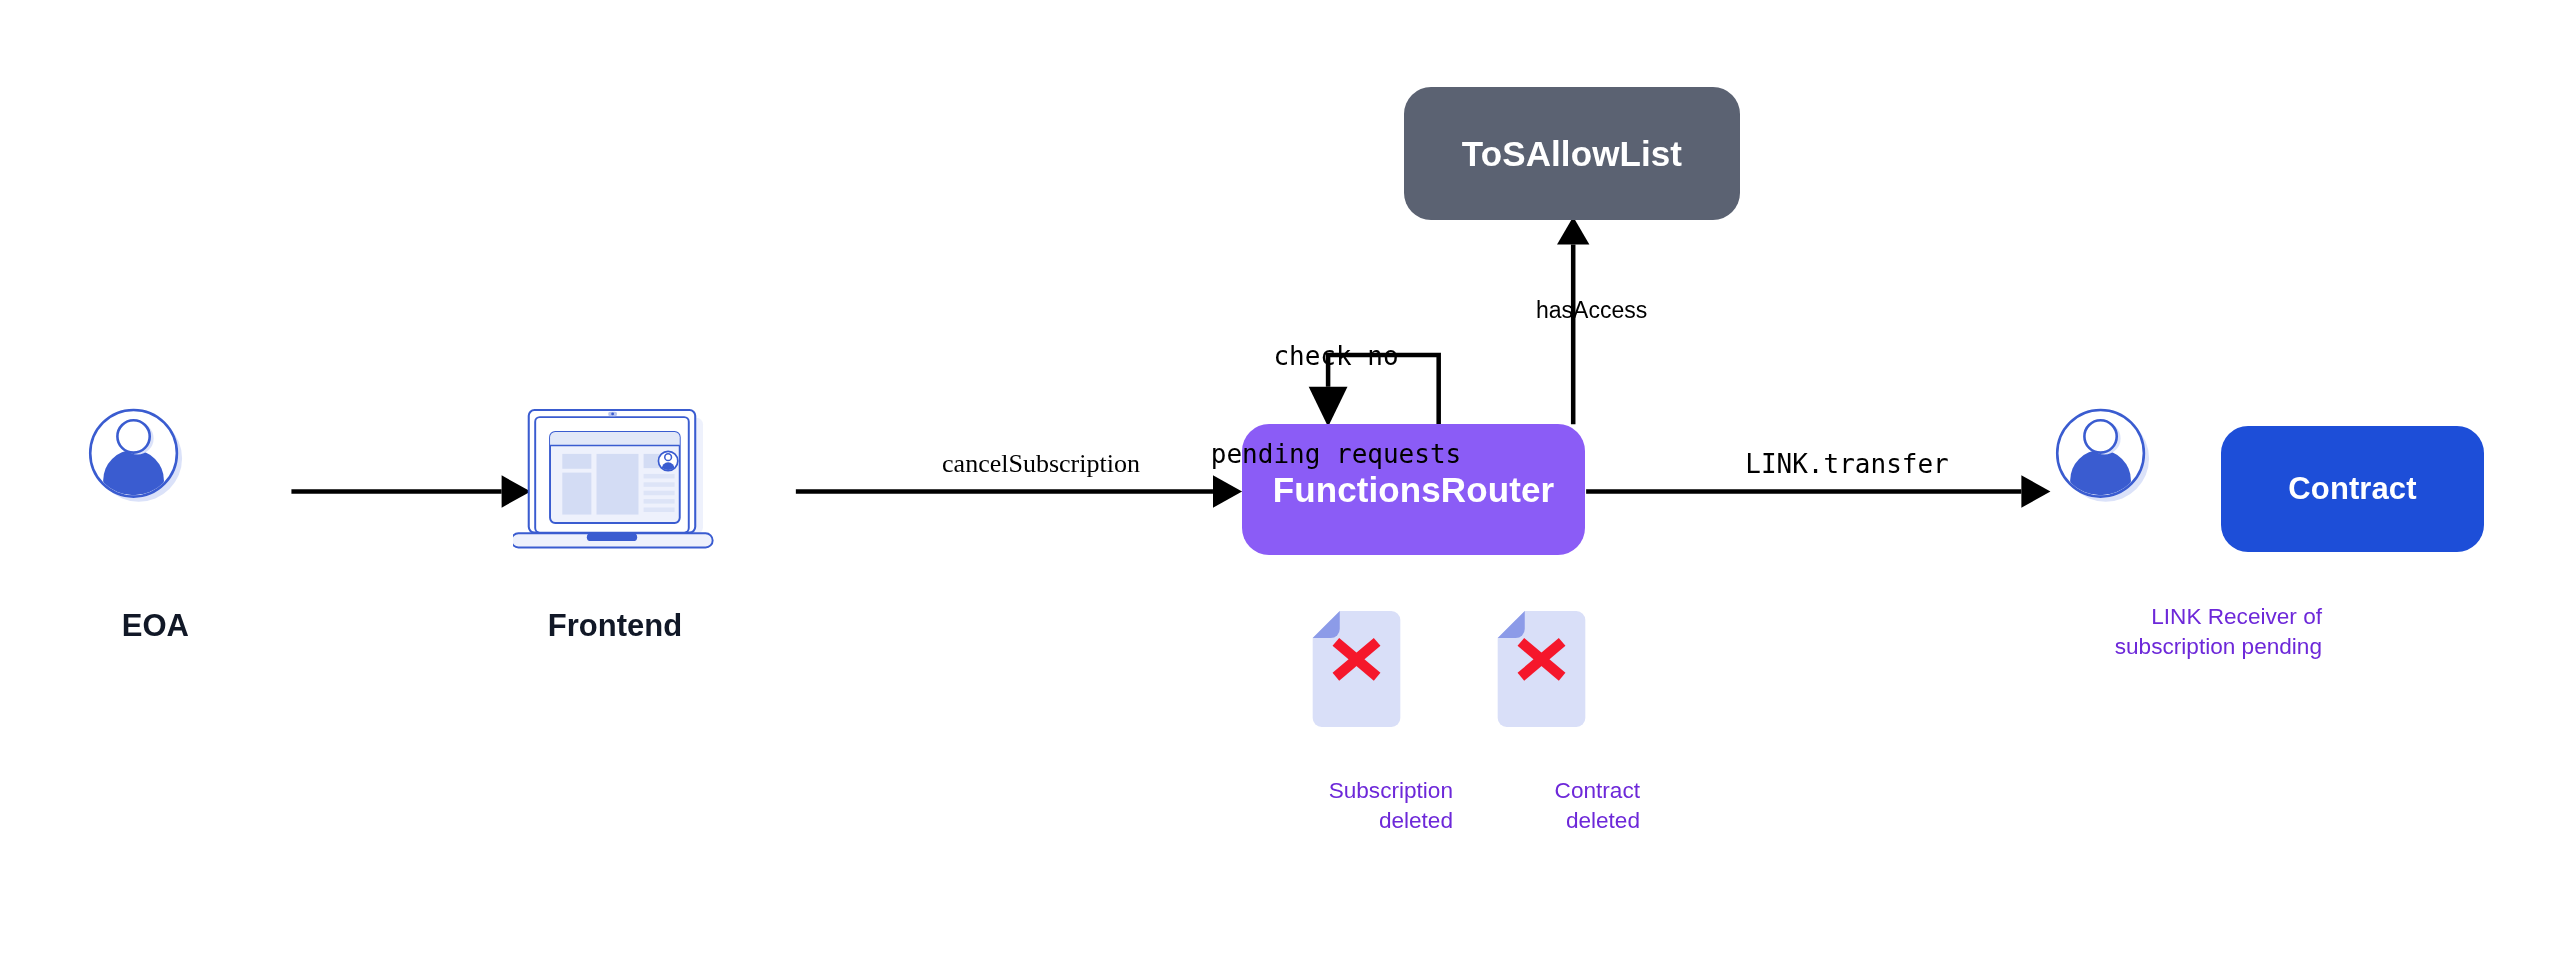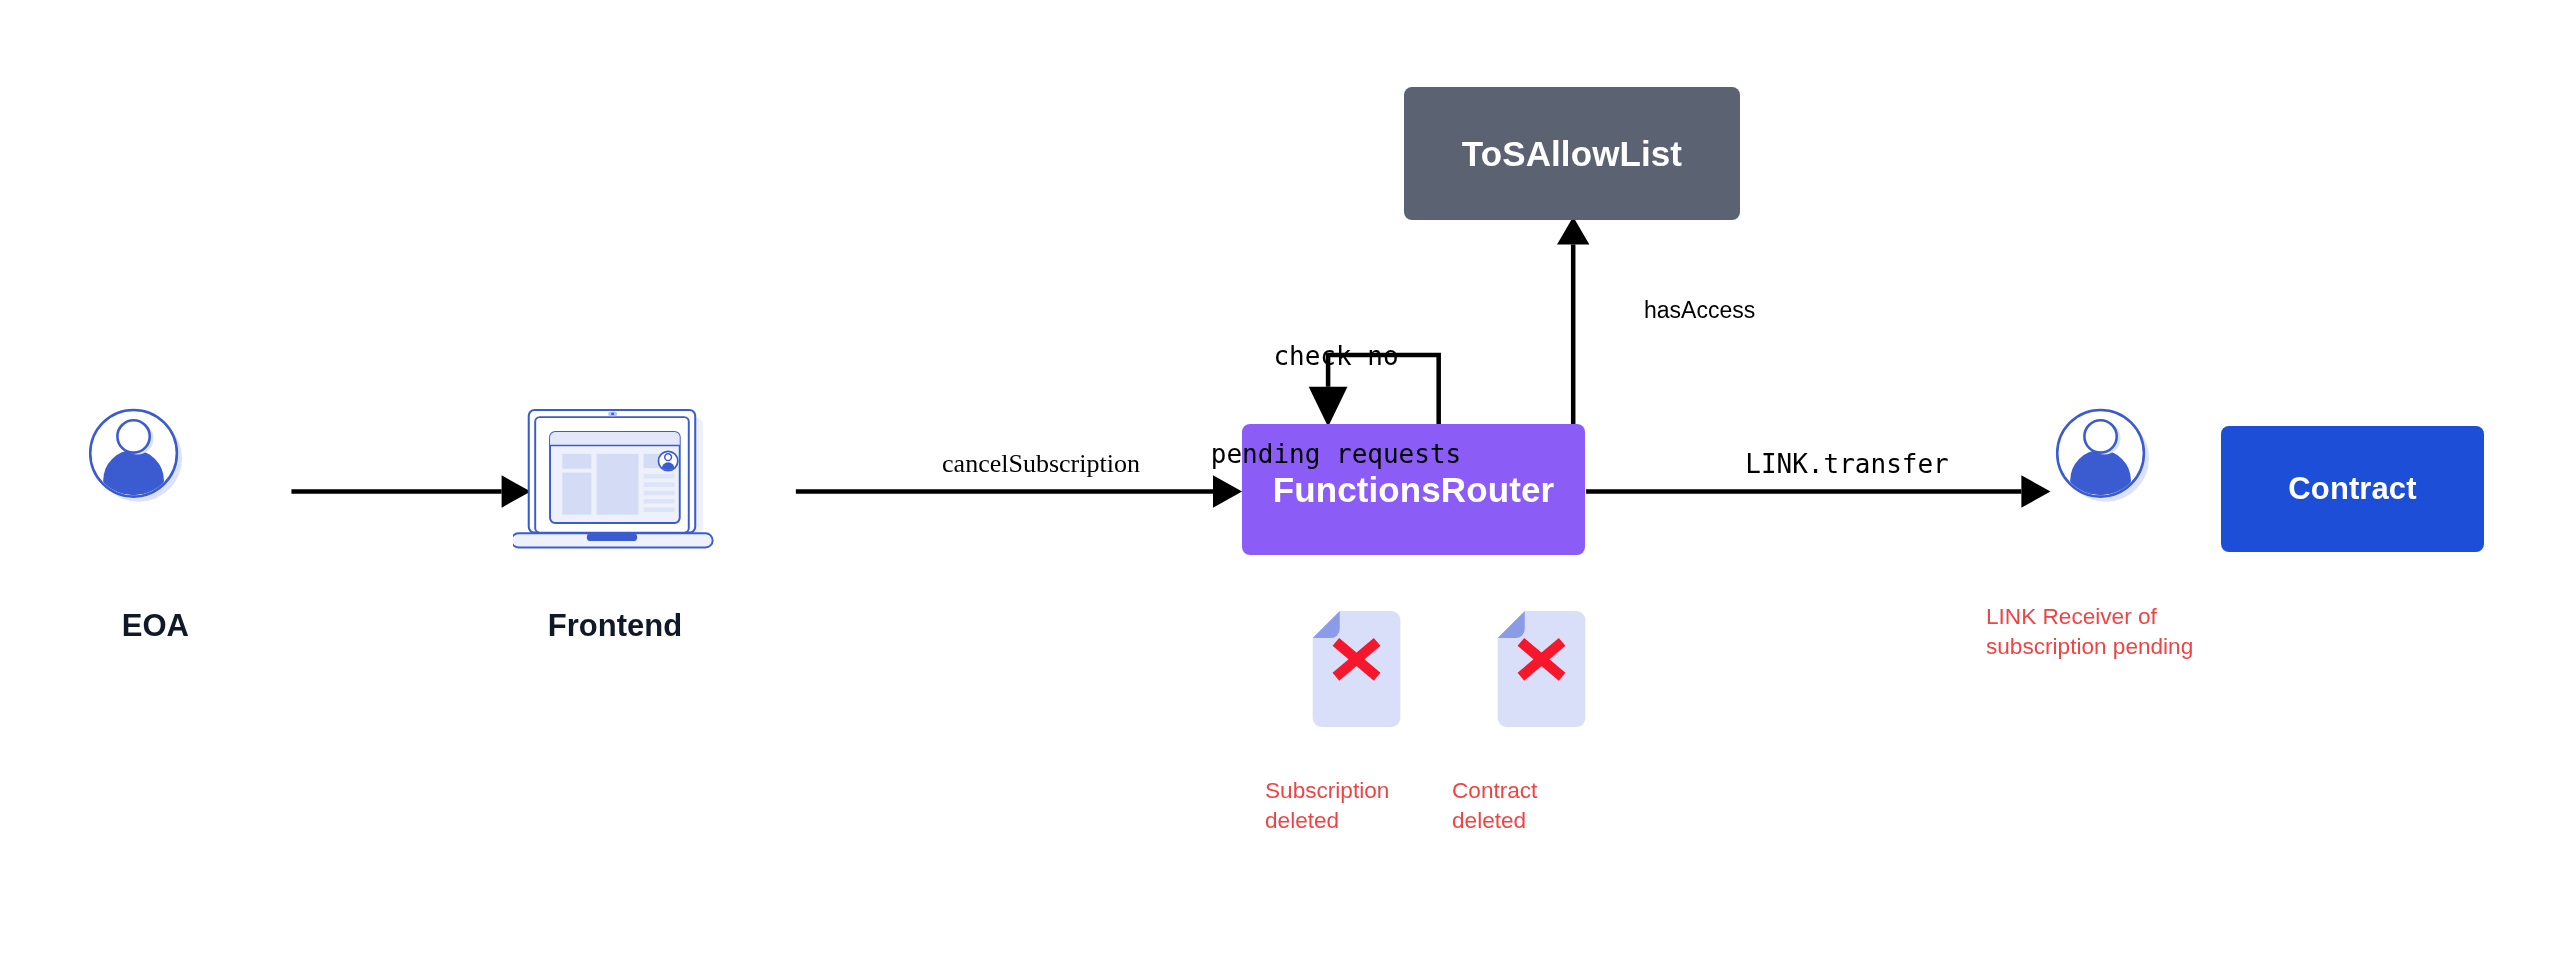--- a/index.html
+++ b/index.html
@@ -16,21 +16,21 @@
     height: 972px;
     background: #ffffff;
     overflow: hidden;
   }
   
   .box {
     position: absolute;
     display: flex;
     align-items: center;
     justify-content: center;
-    border-radius: 8px;
+    border-radius: 27px;
     color: #ffffff;
     font-weight: bold;
     letter-spacing: 0.1px;
     text-align: center;
   }
   #box-tos {
     left: 1404px;
     top: 87px;
     width: 336px;
     height: 133px;
@@ -57,22 +57,22 @@
   .caption-bold {
     position: absolute;
     text-align: center;
     font-weight: bold;
     color: #111827;
     font-size: 31px;
     line-height: 1.25;
   }
   .caption-plain {
     position: absolute;
-    text-align: left;
-    color: #ef4444;
+    text-align: right;
+    color: #6d28d9;
     font-size: 22.6px;
     line-height: 1.32;
     font-weight: normal;
   }
   #cap-eoa { left: 19.4px; top: 607px; width: 272px; }
   #cap-frontend { left: 466px; top: 607px; width: 298px; }
   #cap-link-receiver { left: 1986px; top: 602px; width: 336px; }
   #cap-sub-deleted { left: 1265px; top: 776px; width: 188px; }
   #cap-cons-deleted { left: 1452px; top: 776px; width: 188px; }
   
@@ -89,21 +89,21 @@
     position: absolute;
     font-family: "Liberation Sans", sans-serif;
     font-size: 23px;
     color: #000000;
     text-align: left;
     line-height: 1.25;
   }
   #lbl-cancel { left: 847px; top: 448px; width: 388px; font-family: Liberation Serif, serif; }
   #lbl-link-transfer { left: 1695px; top: 448px; width: 304px; }
   #lbl-check { left: 1200px; top: 275px; width: 272px; }
-  #lbl-hasaccess { left: 1644px; top: 296px; }
+  #lbl-hasaccess { left: 1536px; top: 296px; }
   
   #edges {
     position: absolute;
     left: 0;
     top: 0;
     width: 2576px;
     height: 972px;
     pointer-events: none;
   }
   

